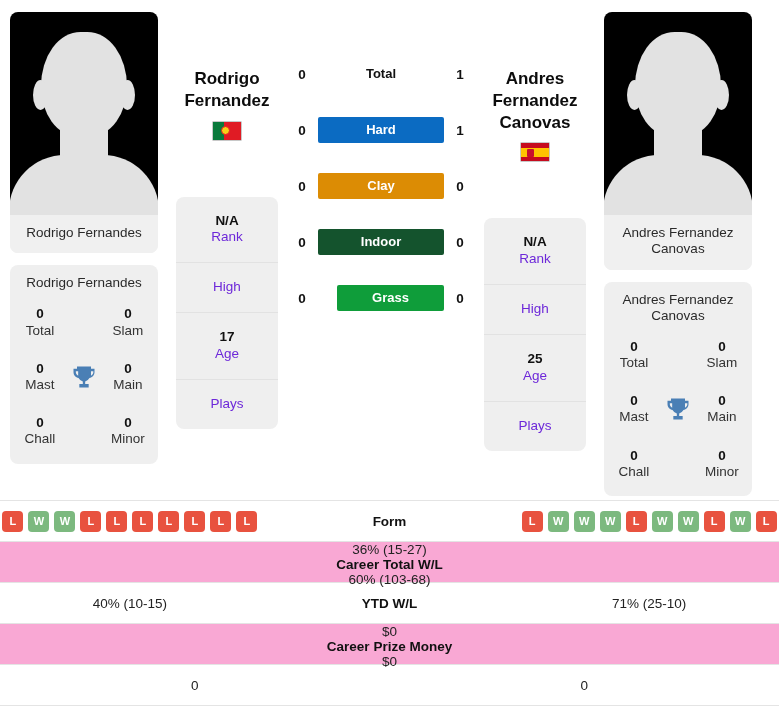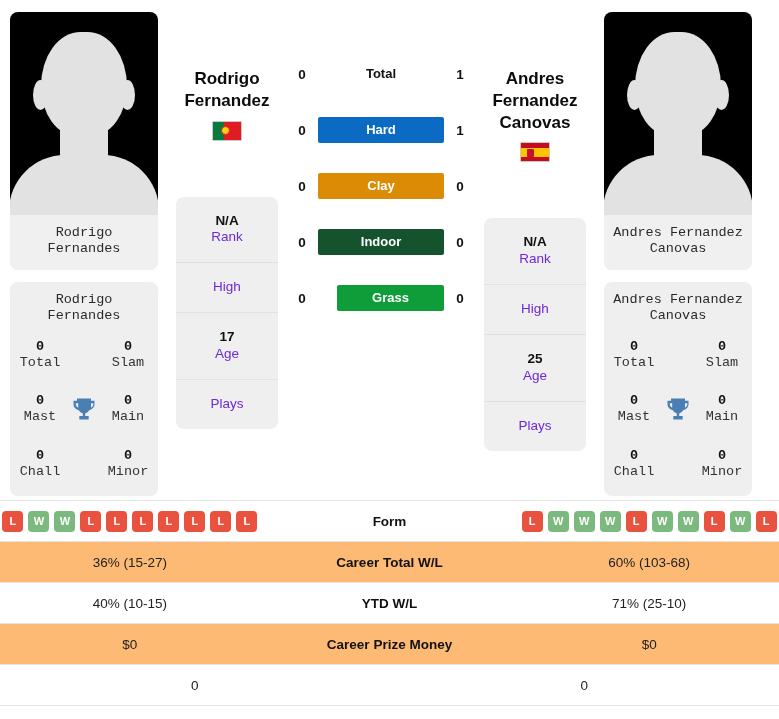--- a/index.html
+++ b/index.html
@@ -19,21 +19,20 @@
     width: 779px;
     height: 493px;
     align-items: flex-start;
   }
 
   
   .player-col {
     width: 168px;
     padding: 12px 10px 0 10px;
     flex: 0 0 168px;
-    font-family: Liberation Mono, monospace;
   }
   .photo-card {
     width: 148px;
     background: #f0f0f0;
     border-radius: 8px;
     overflow: hidden;
   }
   .photo {
     width: 148px;
     height: 203px;
@@ -200,21 +199,21 @@
     top: 500px;
     width: 779px;
     border-top: 1px solid #e4e4e4;
   }
   .trow {
     display: flex;
     align-items: center;
     height: 41px;
     border-bottom: 1px solid #e4e4e4;
   }
-  .trow.alt { background: #fdba74; }
+  .trow.alt { background: #f9a8d4; flex-direction: column; }
   .tcell {
     flex: 1 1 0;
     text-align: center;
     font-size: 13.5px;
     color: #222;
   }
   .tcell.mid { font-weight: bold; color: #111; }
   .form-strip {
     display: flex;
     gap: 5px;

